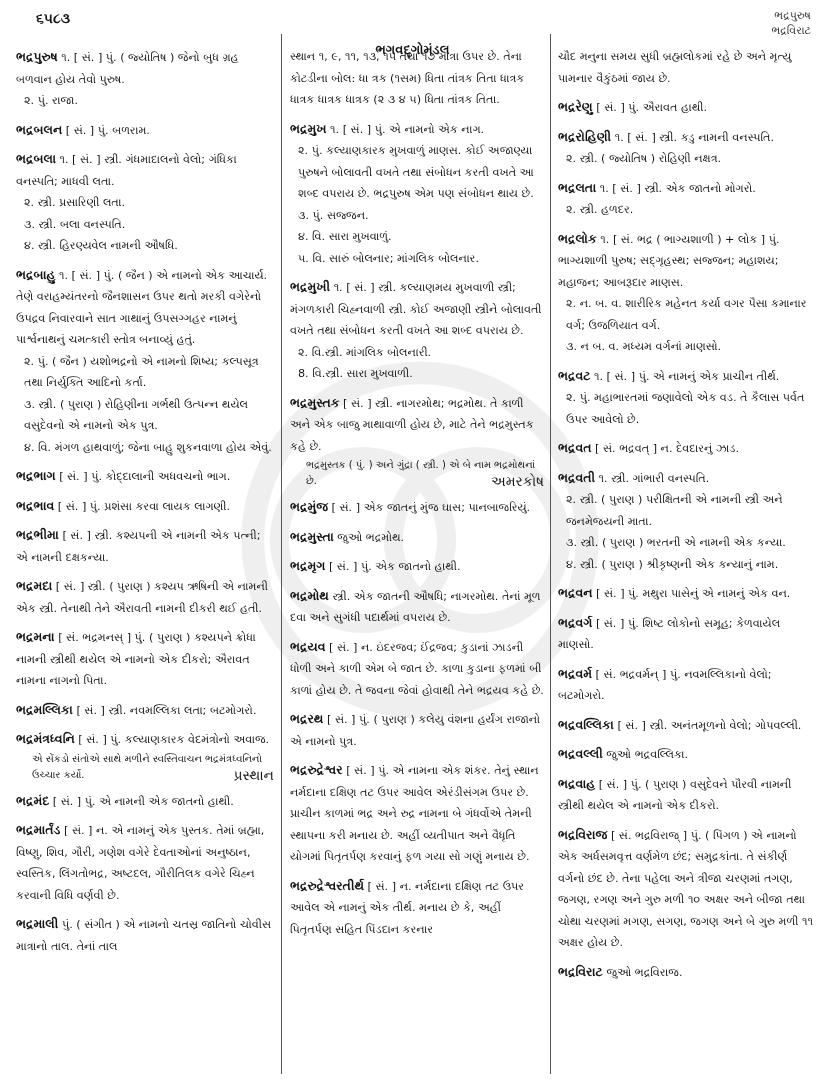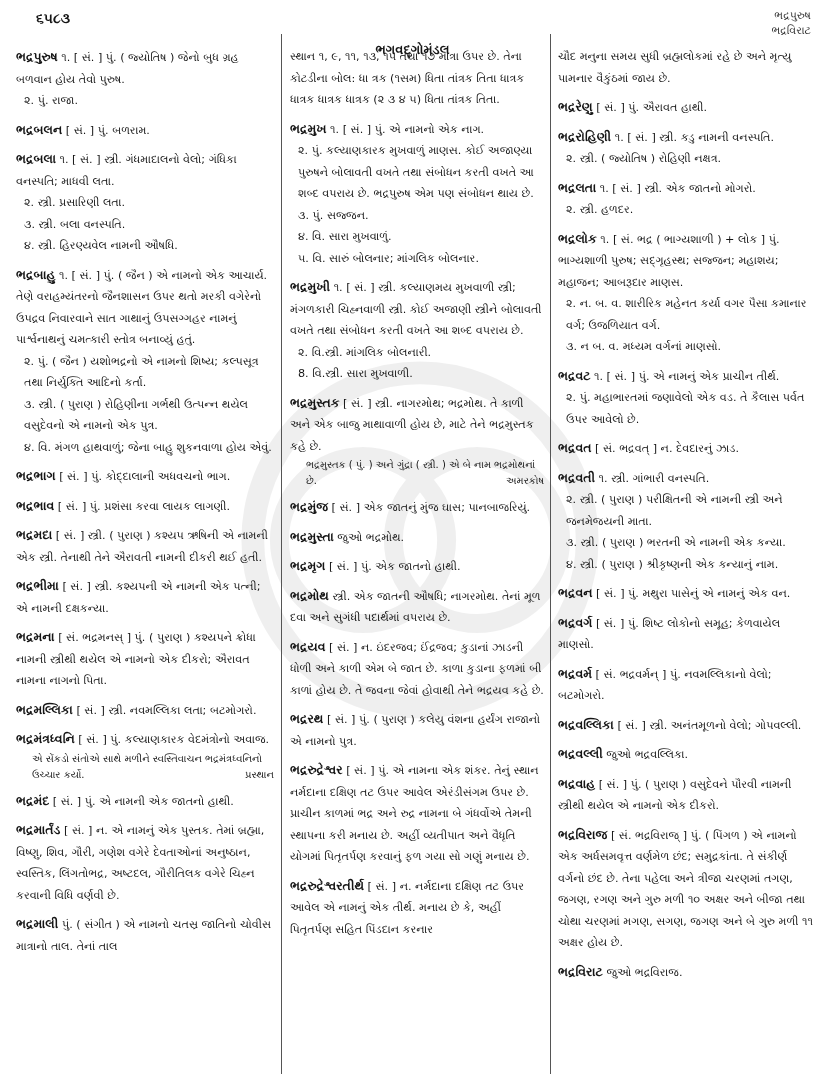--- a/index.html
+++ b/index.html
@@ -13,21 +13,21 @@
   .col { position:absolute; top:46px; font-size:11.2px; line-height:21.5px; }
   .c1 { left:16px; width:258px; }
   .c2 { left:290px; width:254px; }
   .c3 { left:558px; width:258px; }
   .divider { position:absolute; top:34px; width:1px; height:1040px; background:#555; }
   .d1 { left:281px; } .d2 { left:550px; }
   .entry { margin-bottom:7px; }
   .hw { font-weight:bold; font-size:12.5px; }
   .sub { padding-left:8px; display:block; }
   .quote { display:block; padding-left:16px; font-size:10px; line-height:16px; }
-  .src { float:right; font-size:10px; }
+  .src { float:right; font-size:14px; }
   .cont { display:block; }
 </style>
 </head>
 <body>
 
 <div class="header">
   <span class="page-num">૬૫૮૩</span>
   <div class="running-title">ભગવદ્ગોમંડલ</div>
   <div class="guide">
     <div>ભદ્રપુરુષ</div>
@@ -44,22 +44,22 @@
 <div class="divider d1"></div>
 <div class="divider d2"></div>
 
 <div class="col c1">
     <div class="entry"><span class="hw">ભદ્રપુરુષ</span> <span class="def">૧. [ સં. ] પું. ( જ્યોતિષ ) જેનો બુધ ગ્રહ બળવાન હોય તેવો પુરુષ.</span><span class="sub">૨. પું. રાજા.</span></div>
     <div class="entry"><span class="hw">ભદ્રબલન</span> <span class="def">[ સં. ] પું. બળરામ.</span></div>
     <div class="entry"><span class="hw">ભદ્રબલા</span> <span class="def">૧. [ સં. ] સ્ત્રી. ગંધમાદાલનો વેલો; ગંધિકા વનસ્પતિ; માધવી લતા.</span><span class="sub">૨. સ્ત્રી. પ્રસારિણી લતા.</span><span class="sub">૩. સ્ત્રી. બલા વનસ્પતિ.</span><span class="sub">૪. સ્ત્રી. હિરણ્યવેલ નામની ઔષધિ.</span></div>
     <div class="entry"><span class="hw">ભદ્રબાહુ</span> <span class="def">૧. [ સં. ] પું. ( જૈન ) એ નામનો એક આચાર્ય. તેણે વરાહમ્યંતરનો જૈનશાસન ઉપર થતો મરકી વગેરેનો ઉપદ્રવ નિવારવાને સાત ગાથાનું ઉપસગ્ગહર નામનું પાર્શ્વનાથનું ચમત્કારી સ્તોત્ર બનાવ્યું હતું.</span><span class="sub">૨. પું. ( જૈન ) યશોભદ્રનો એ નામનો શિષ્ય; કલ્પસૂત્ર તથા નિર્યુક્તિ આદિનો કર્તા.</span><span class="sub">૩. સ્ત્રી. ( પુરાણ ) રોહિણીના ગર્ભથી ઉત્પન્ન થયેલ વસુદેવનો એ નામનો એક પુત્ર.</span><span class="sub">૪. વિ. મંગળ હાથવાળું; જેના બાહુ શુકનવાળા હોય એવું.</span></div>
     <div class="entry"><span class="hw">ભદ્રભાગ</span> <span class="def">[ સં. ] પું. કોદ્દાલાની અધવચનો ભાગ.</span></div>
     <div class="entry"><span class="hw">ભદ્રભાવ</span> <span class="def">[ સં. ] પું. પ્રશંસા કરવા લાયક લાગણી.</span></div>
+    <div class="entry"><span class="hw">ભદ્રભીમા</span> <span class="def">[ સં. ] સ્ત્રી. કશ્યપની એ નામની એક પત્ની; એ નામની દક્ષકન્યા.</span></div>
     <div class="entry"><span class="hw">ભદ્રમદા</span> <span class="def">[ સં. ] સ્ત્રી. ( પુરાણ ) કશ્યપ ઋષિની એ નામની એક સ્ત્રી. તેનાથી તેને ઐરાવતી નામની દીકરી થઈ હતી.</span></div>
-    <div class="entry"><span class="hw">ભદ્રભીમા</span> <span class="def">[ સં. ] સ્ત્રી. કશ્યપની એ નામની એક પત્ની; એ નામની દક્ષકન્યા.</span></div>
     <div class="entry"><span class="hw">ભદ્રમના</span> <span class="def">[ સં. ભદ્રમનસ્ ] પું. ( પુરાણ ) કશ્યપને ક્રોધા નામની સ્ત્રીથી થયેલ એ નામનો એક દીકરો; ઐરાવત નામના નાગનો પિતા.</span></div>
     <div class="entry"><span class="hw">ભદ્રમલ્લિકા</span> <span class="def">[ સં. ] સ્ત્રી. નવમલ્લિકા લતા; બટમોગરો.</span></div>
     <div class="entry"><span class="hw">ભદ્રમંત્રધ્વનિ</span> <span class="def">[ સં. ] પું. કલ્યાણકારક વેદમંત્રોનો અવાજ.</span><span class="quote"><span>એ સેંકડો સંતોએ સાથે મળીને સ્વસ્તિવાચન ભદ્રમંત્રધ્વનિનો ઉચ્ચાર કર્યો.</span> <span class="src">પ્રસ્થાન</span></span></div>
     <div class="entry"><span class="hw">ભદ્રમંદ</span> <span class="def">[ સં. ] પું. એ નામની એક જાતનો હાથી.</span></div>
     <div class="entry"><span class="hw">ભદ્રમાર્તંડ</span> <span class="def">[ સં. ] ન. એ નામનું એક પુસ્તક. તેમાં બ્રહ્મા, વિષ્ણુ, શિવ, ગૌરી, ગણેશ વગેરે દેવતાઓનાં અનુષ્ઠાન, સ્વસ્તિક, લિંગતોભદ્ર, અષ્ટદલ, ગૌરીતિલક વગેરે ચિહ્ન કરવાની વિધિ વર્ણવી છે.</span></div>
     <div class="entry"><span class="hw">ભદ્રમાલી</span> <span class="def">પું. ( સંગીત ) એ નામનો ચતસ્ર જાતિનો ચોવીસ માત્રાનો તાલ. તેનાં તાલ</span></div>
   </div>
 <div class="col c2">
     <div class="entry cont">સ્થાન ૧, ૯, ૧૧, ૧૩, ૧૫ તથા ૧૭ માત્રા ઉપર છે. તેના કોટડીના બોલ: ધા ત્રક (૧સમ) ધિતા તાંત્રક તિતા ધાત્રક ધાત્રક ધાત્રક ધાત્રક (૨ ૩ ૪ ૫) ધિતા તાંત્રક તિતા.</div>
     <div class="entry"><span class="hw">ભદ્રમુખ</span> <span class="def">૧. [ સં. ] પું. એ નામનો એક નાગ.</span><span class="sub">૨. પું. કલ્યાણકારક મુખવાળું માણસ. કોઈ અજાણ્યા પુરુષને બોલાવતી વખતે તથા સંબોધન કરતી વખતે આ શબ્દ વપરાય છે. ભદ્રપુરુષ એમ પણ સંબોધન થાય છે.</span><span class="sub">૩. પું. સજ્જન.</span><span class="sub">૪. વિ. સારા મુખવાળું.</span><span class="sub">૫. વિ. સારું બોલનાર; માંગલિક બોલનાર.</span></div>

